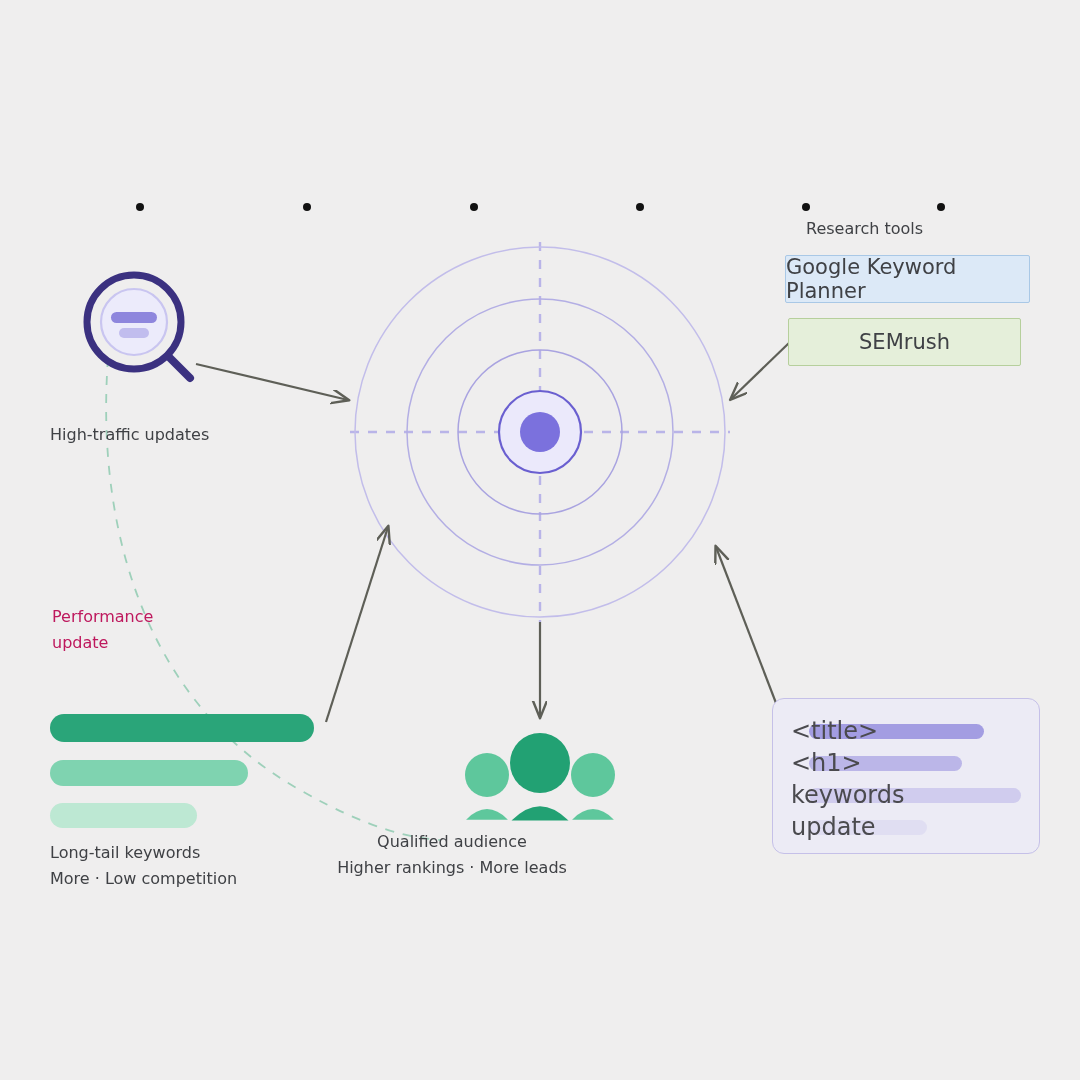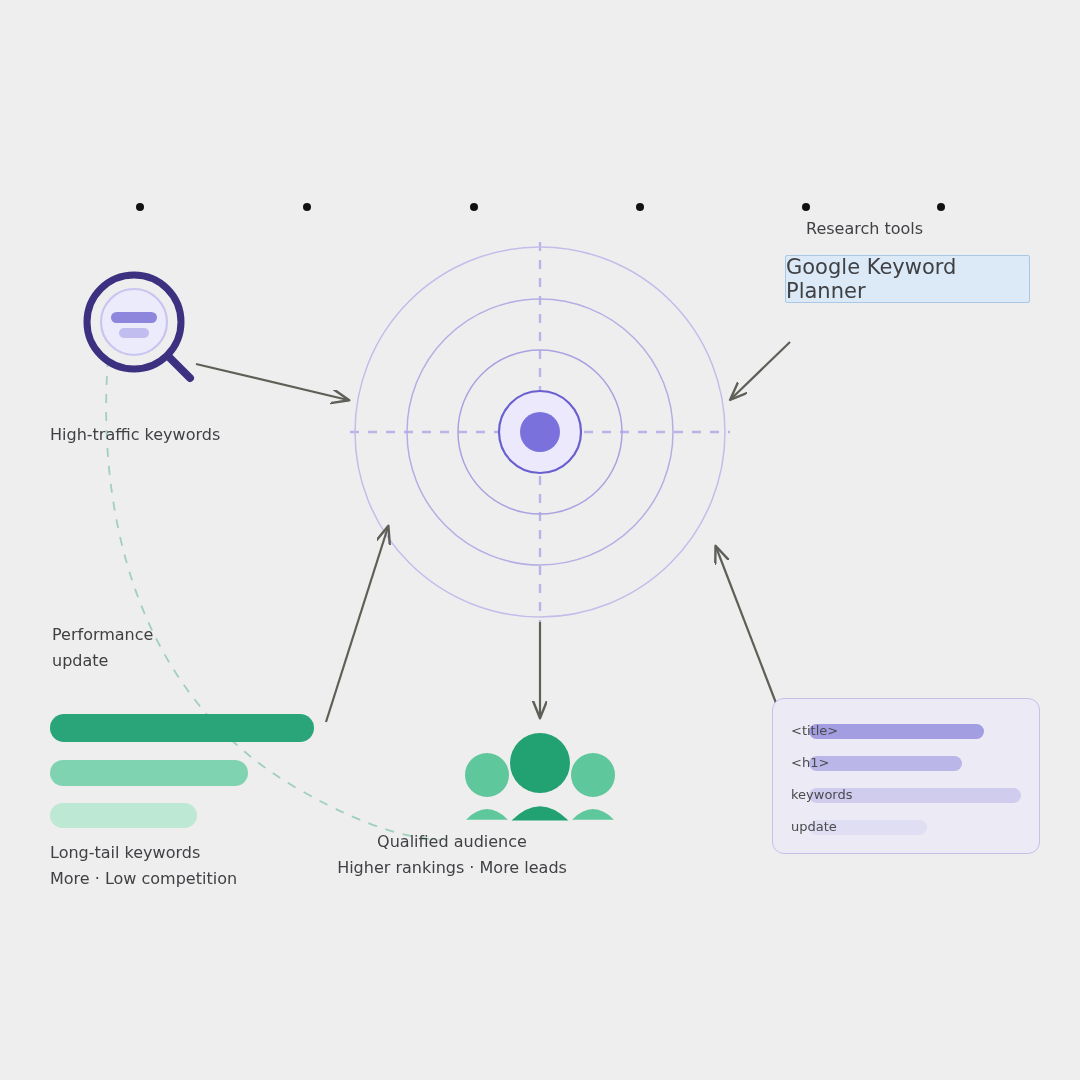--- a/index.html
+++ b/index.html
@@ -28,21 +28,21 @@
     height: 1080px;
     overflow: visible;
   }
   .lbl {
     position: absolute;
     color: #3f4145;
     font-size: 16px;
     line-height: 26px;
     white-space: nowrap;
   }
-  .lbl.muted { color: #404040; margin-top: 18px; }
+  .lbl.muted { color: #be185d; }
 
   
   .chip {
     position: absolute;
     box-sizing: border-box;
     display: flex;
     align-items: center;
     justify-content: center;
     border-radius: 2px;
     font-size: 21px;
@@ -85,21 +85,21 @@
     position: absolute;
     top: 9px;
     height: 15px;
     border-radius: 8px;
     background: #8e86dd;
   }
   .code-text {
     position: absolute;
     left: 0;
     top: 0;
-    font-size: 13px;
+    font-size: 24px;
     color: #4a4a4e;
     white-space: nowrap;
   }
 </style>
 </head>
 <body>
 
 <div id="stage">
 
   <svg class="layer" id="shape-layer" viewBox="0 0 1080 1080">
@@ -149,25 +149,26 @@
 
     <g id="arrow-group">
         <line x1="196" y1="364" x2="348" y2="400" stroke="#5e5f57" stroke-width="2.2" marker-end="url(#arrowhead)"></line>
         <line x1="790" y1="342" x2="731" y2="399" stroke="#5e5f57" stroke-width="2.2" marker-end="url(#arrowhead)"></line>
         <line x1="326" y1="722" x2="388" y2="527" stroke="#5e5f57" stroke-width="2.2" marker-end="url(#arrowhead)"></line>
         <line x1="781" y1="716" x2="716" y2="547" stroke="#5e5f57" stroke-width="2.2" marker-end="url(#arrowhead)"></line>
         <line x1="540" y1="622" x2="540" y2="717" stroke="#5e5f57" stroke-width="2.2" marker-end="url(#arrowhead)"></line>
       </g>
   </svg>
 
-  <div class="lbl" id="magnifier-label" style="left: 50px; top: 422px;">High-traffic keywords</div>
+  <div class="lbl" id="magnifier-label" style="left: 50px; top: 422px;">High-traffic updates</div>
 
   <div class="lbl" id="research-tools-heading" style="left: 806px; top: 216px;">Research tools</div>
 
   <div class="chip blue" id="tool-chip-0" style="left: 785px; top: 255px; width: 245px; height: 48px;">Google Keyword Planner</div>
+  <div class="chip green" id="tool-chip-1" style="left: 788px; top: 318px; width: 233px; height: 48px;">SEMrush</div>
 
   <div class="lbl muted" id="performance-label" style="left: 52px; top: 604px;">
     <div>Performance</div>
     <div>update</div>
   </div>
 
   <div class="lbl" id="keywords-caption" style="left: 50px; top: 840px;">
     <div>Long-tail keywords</div>
     <div>More · Low competition</div>
   </div>

